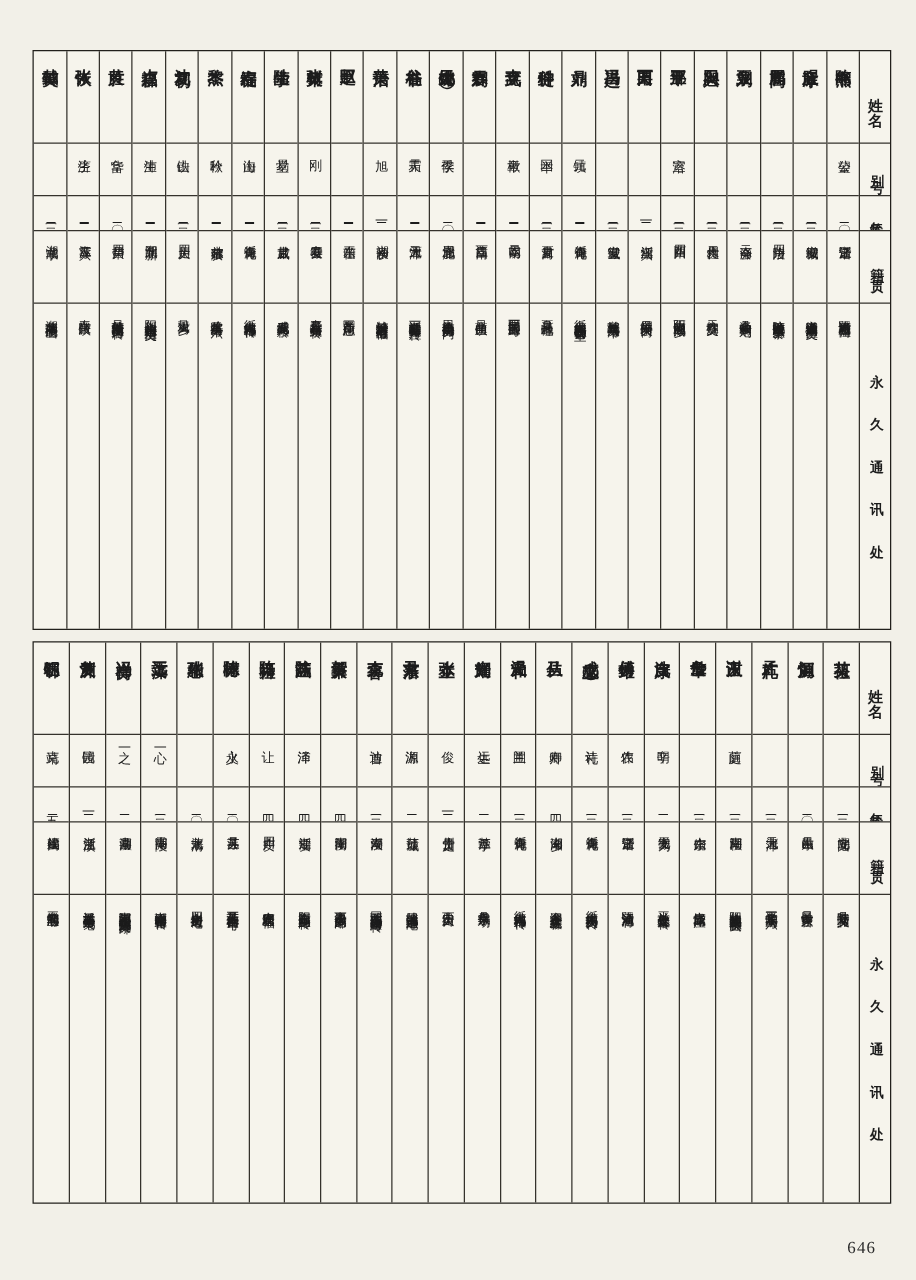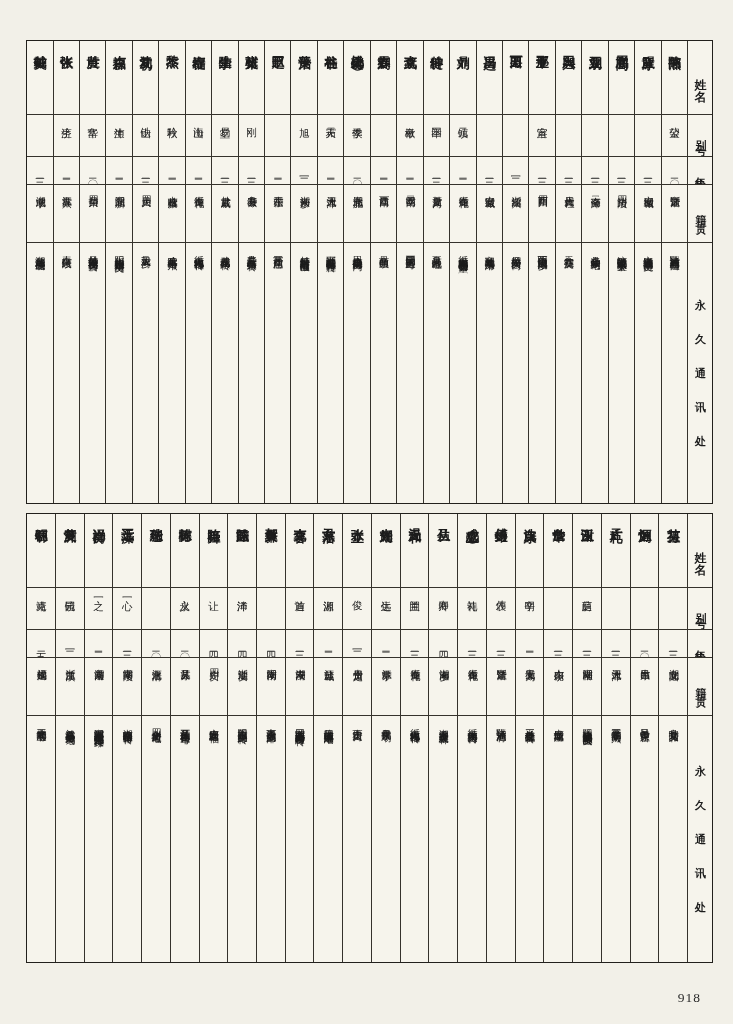--- a/index.html
+++ b/index.html
@@ -925,14 +925,14 @@
             <span class="vt">福建闽侯</span>
           </div>
           <div class="cell address">
             <span class="vt">北平府学胡同五号</span>
           </div>
         </div>
       </div>
 
   </div>
 
-  <div class="page-number">918</div>
+  <div class="page-number">646</div>
 </div>
 
 </body></html>

